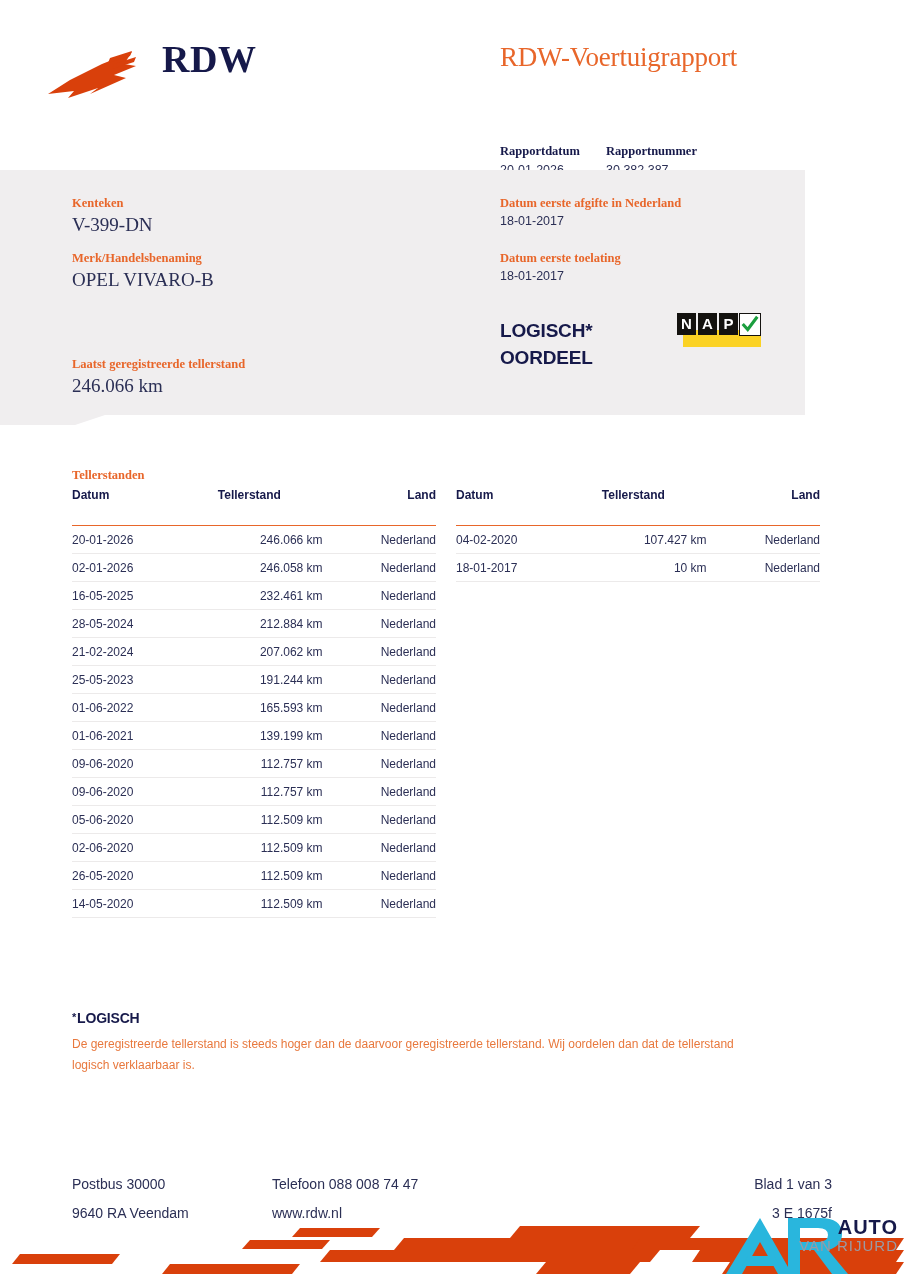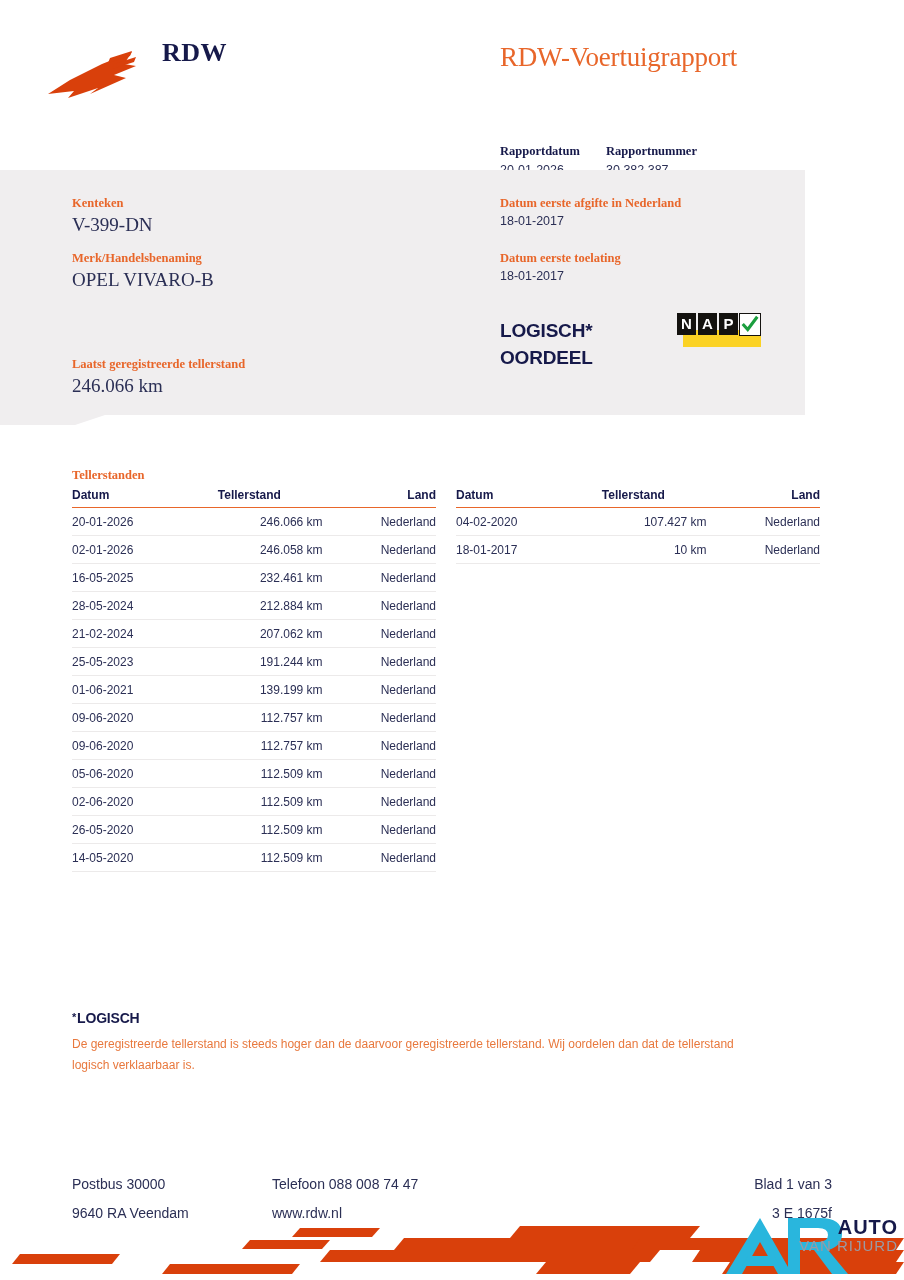--- a/index.html
+++ b/index.html
@@ -36,21 +36,21 @@
   }
   .logo-mark {
     position: absolute;
     left: 0; top: 10px;
     width: 130px; height: 62px;
   }
   .logo-text {
     position: absolute;
     left: 122px; top: 6px;
     font-family: "Liberation Serif", serif;
-    font-size: 26px;
+    font-size: 38px;
     font-weight: 700;
     letter-spacing: 0.5px;
     color: #16194a;
     line-height: 1;
   }
   .report-title {
     position: absolute;
     left: 500px; top: 42px;
     font-family: "Liberation Serif", serif;
     font-size: 27px;
@@ -183,21 +183,21 @@
   .tbl {
     position: absolute;
     border-collapse: collapse;
   }
   .tbl.left  { left: 72px;  top: 488px; width: 364px; }
   .tbl.right { left: 456px; top: 488px; width: 364px; }
   .tbl th {
     font-size: 12px;
     font-weight: 700;
     color: #16194a;
-    padding: 0 0 5px 0;
+    padding: 0 0 23px 0;
     border-bottom: 1.6px solid #e8662a;
     text-align: left;
     white-space: nowrap;
   }
   .tbl th.c-tel { text-align: left; padding-left: 38px; }
   .tbl th.c-land { text-align: right; }
   .tbl td {
     font-size: 12px;
     font-weight: 400;
     color: #2b2f55;
@@ -376,20 +376,25 @@
           <td class="c-land">Nederland</td>
         </tr>
         <tr>
           <td class="c-date">21-02-2024</td>
           <td class="c-tel">207.062 km</td>
           <td class="c-land">Nederland</td>
         </tr>
         <tr>
           <td class="c-date">25-05-2023</td>
           <td class="c-tel">191.244 km</td>
+          <td class="c-land">Nederland</td>
+        </tr>
+        <tr>
+          <td class="c-date">01-06-2022</td>
+          <td class="c-tel">165.593 km</td>
           <td class="c-land">Nederland</td>
         </tr>
         <tr>
           <td class="c-date">01-06-2021</td>
           <td class="c-tel">139.199 km</td>
           <td class="c-land">Nederland</td>
         </tr>
         <tr>
           <td class="c-date">09-06-2020</td>
           <td class="c-tel">112.757 km</td>

